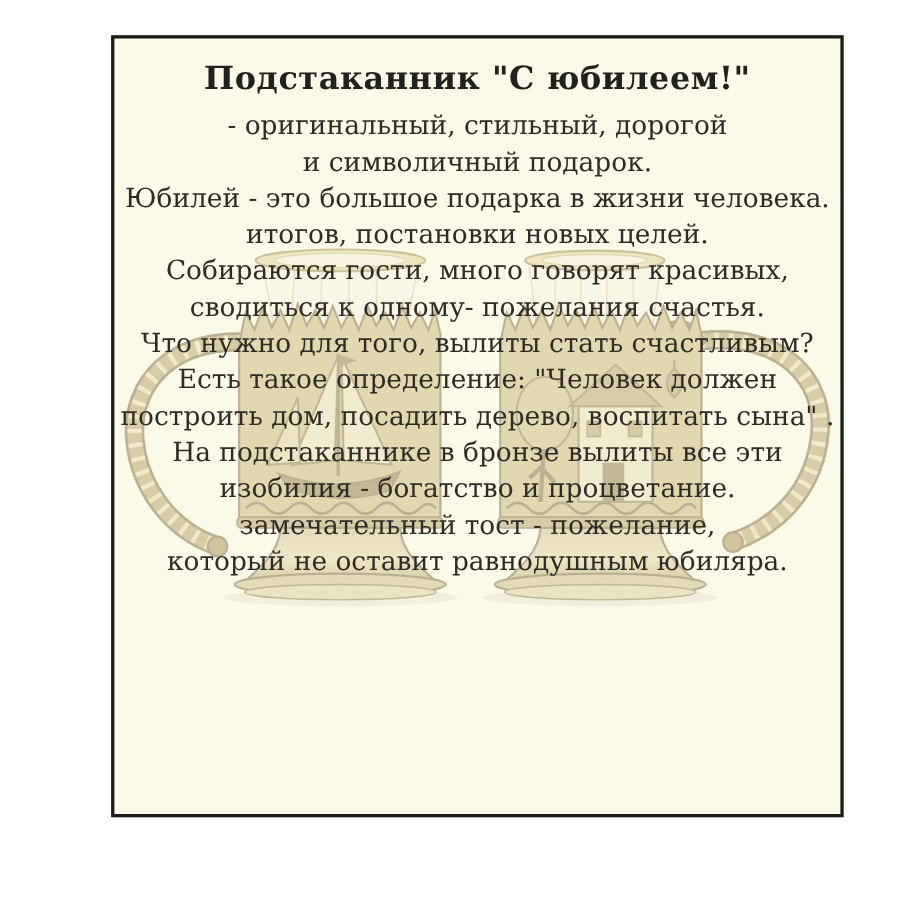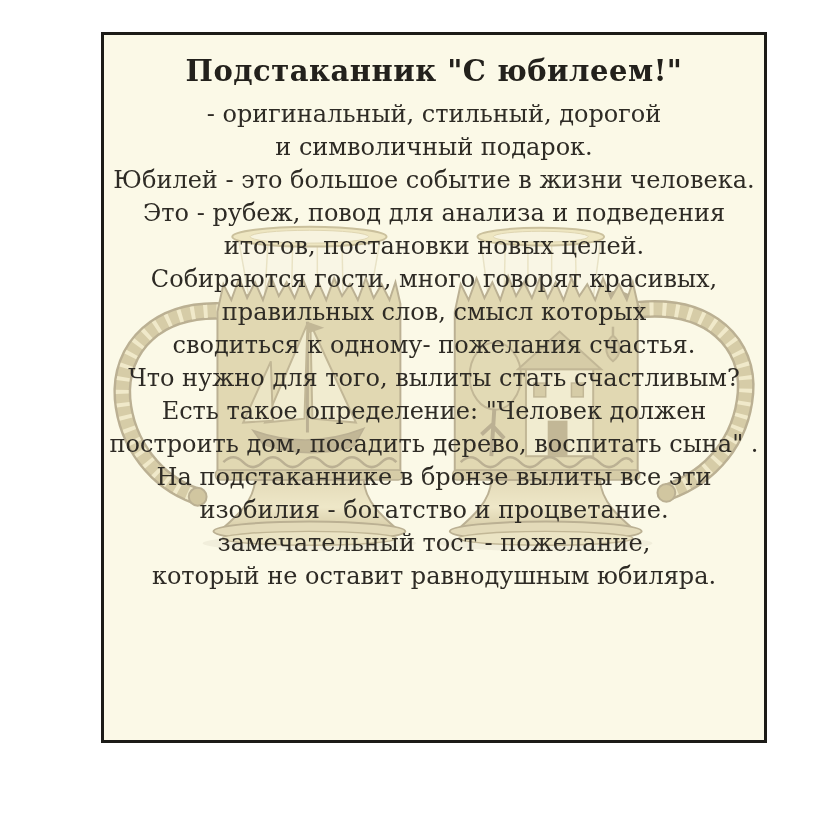--- a/index.html
+++ b/index.html
@@ -141,25 +141,23 @@
       <ellipse cx="446" cy="509" rx="88" ry="7" fill="#ddd0a2" stroke="#8a7748" stroke-width="1.5"></ellipse>
     </g>
   </svg>
 
   <div class="text-layer">
     <div class="title">Подстаканник "С юбилеем!"</div>
 
     <div class="block block1">
       <div class="line">- оригинальный, стильный, дорогой</div>
       <div class="line">и символичный подарок.</div>
-      <div class="line">Юбилей - это большое событие в жизни человека.</div>
-      <div class="line">Это - рубеж, повод для анализа и подведения</div>
+      <div class="line">Юбилей - это большое подарка в жизни человека.</div>
       <div class="line">итогов, постановки новых целей.</div>
       <div class="line">Собираются гости, много говорят красивых,</div>
-      <div class="line">правильных слов, смысл которых</div>
       <div class="line">сводиться к одному- пожелания счастья.</div>
       <div class="line">Что нужно для того, вылиты стать счастливым?</div>
       <div class="line">Есть такое определение: "Человек должен</div>
       <div class="line">построить дом, посадить дерево, воспитать сына" .</div>
     </div>
 
     <div class="block block2">
       <div class="line">На подстаканнике в бронзе вылиты все эти</div>
       <div class="line">изобилия - богатство и процветание.</div>
       <div class="line">замечательный тост - пожелание,</div>

